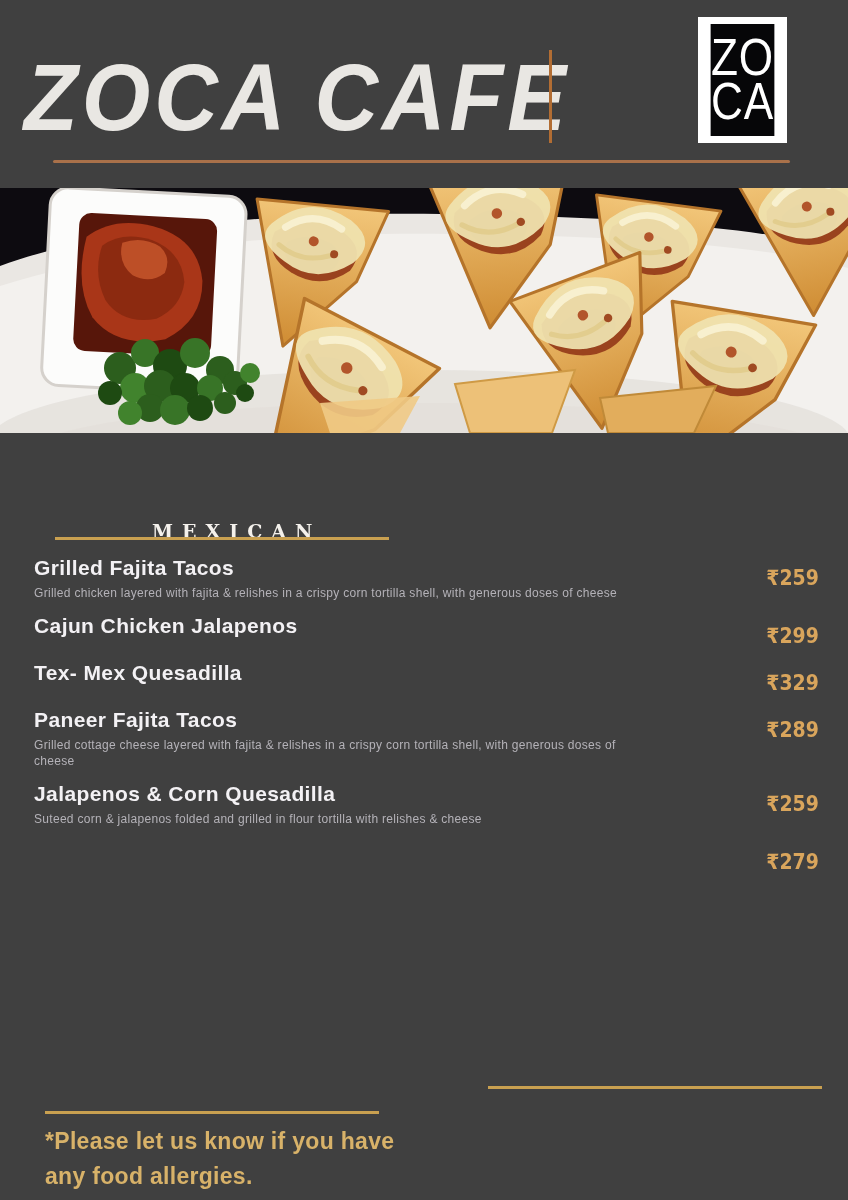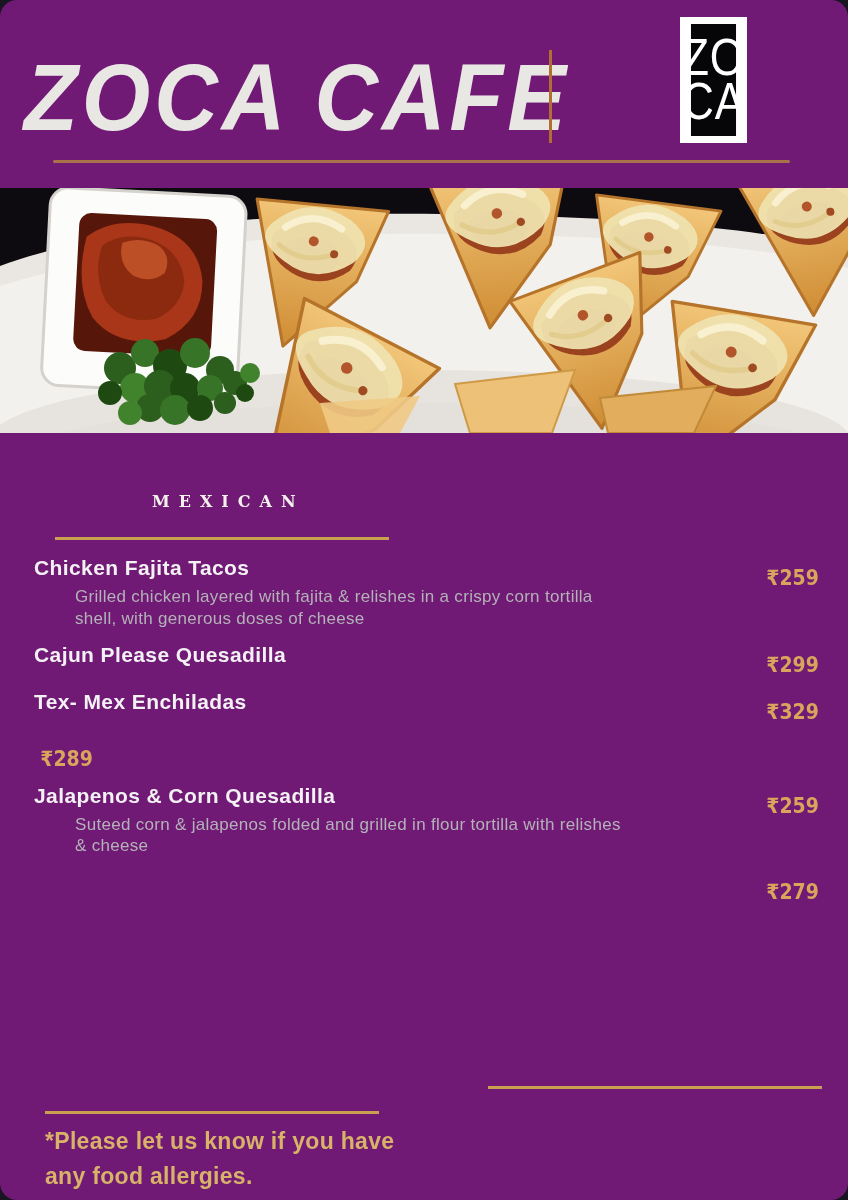--- a/index.html
+++ b/index.html
@@ -1,58 +1,58 @@
 <!DOCTYPE html>
 <html><head>
 <meta charset="utf-8">
 <style>
   html,body{margin:0;padding:0;background:#191622;}
   .canvas{
     position:relative;width:848px;height:1200px;overflow:hidden;
-    background:#701a75;font-family:"Liberation Sans",sans-serif;border-radius:17px;
+    background:#404040;font-family:"Liberation Sans",sans-serif;
   }
   
   .cafe-title{
     position:absolute;left:24px;top:50px;margin:0;
     font-family:"Liberation Sans",sans-serif;
     font-style:italic;font-weight:bold;font-size:88px;line-height:1;
     letter-spacing:4px;color:#e9e7e3;
     transform:scaleY(1.08);transform-origin:left top;white-space:nowrap;
   }
   .vline{position:absolute;left:549px;top:50px;width:3px;height:93px;background:#b26d33;}
   .logo{
-    position:absolute;left:680px;top:17px;width:67px;height:126px;
+    position:absolute;left:698px;top:17px;width:89px;height:126px;
     background:#ffffff;padding:7px;box-sizing:border-box;
   }
   .logo-inner{
     width:100%;height:100%;background:#060608;color:#fff;
     display:flex;flex-direction:column;align-items:center;justify-content:center;
     font-size:52px;line-height:0.84;font-weight:400;
     transform:scaleX(0.85);
   }
   .logo-inner span{display:block;letter-spacing:1px;}
   .header-rule{position:absolute;left:53px;top:160px;width:737px;height:3px;background:#a9714a;border-radius:2px;}
   
   .photo{position:absolute;left:0;top:188px;width:848px;height:245px;}
   
   .section-title{
-    position:absolute;left:152px;top:492px;margin:0;
-    font-family:"DejaVu Serif",serif;font-weight:bold;font-size:16px;
+    position:absolute;left:152px;top:520px;margin:0;
+    font-family:"DejaVu Serif",serif;font-weight:bold;font-size:19px;
     letter-spacing:9px;color:#f4f1ec;
   }
   .section-rule{position:absolute;left:55px;top:537px;width:334px;height:3px;background:#c9a050;}
   .items{position:absolute;left:34px;top:556px;width:788px;}
   .item{display:flex;justify-content:space-between;align-items:flex-start;margin-bottom:13px;}
   .item-text{width:590px;}
   .item-name{
     font-size:21px;font-weight:bold;color:#f3f1f4;
     letter-spacing:0.4px;margin-bottom:6px;
   }
   .item-desc{
-    font-size:17px;color:#b4b2b8;line-height:1.28;letter-spacing:0.3px;margin-left:41px;
+    font-size:12px;color:#b4b2b8;line-height:1.28;letter-spacing:0.3px;
   }
   .item-price{
     font-family:"DejaVu Sans",sans-serif;font-weight:bold;font-size:21px;
     color:#d9a55c;margin-top:10px;white-space:nowrap;
     transform:scaleX(0.9);transform-origin:right center;padding-right:4px;
   }
   
   .right-rule{position:absolute;left:488px;top:1086px;width:334px;height:3px;background:#c9a050;}
   .footer-rule{position:absolute;left:45px;top:1111px;width:334px;height:2.5px;background:#c9a050;}
   .note{
@@ -149,41 +149,45 @@
       </g>
     </svg>
   </div>
 
   <h2 class="section-title">MEXICAN</h2>
   <div class="section-rule"></div>
 
   <div class="items">
   <div class="item">
     <div class="item-text">
-      <div class="item-name">Chicken Fajita Tacos</div>
+      <div class="item-name">Grilled Fajita Tacos</div>
       <div class="item-desc">Grilled chicken layered with fajita &amp; relishes in a crispy corn tortilla shell, with generous doses of cheese</div>
     </div>
     <div class="item-price">₹259</div>
   </div>
 
   <div class="item">
     <div class="item-text">
-      <div class="item-name">Cajun Please Quesadilla</div>
+      <div class="item-name">Cajun Chicken Jalapenos</div>
     </div>
     <div class="item-price">₹299</div>
   </div>
 
   <div class="item">
     <div class="item-text">
-      <div class="item-name">Tex- Mex Enchiladas</div>
+      <div class="item-name">Tex- Mex Quesadilla</div>
     </div>
     <div class="item-price">₹329</div>
   </div>
 
   <div class="item">
+    <div class="item-text">
+      <div class="item-name">Paneer Fajita Tacos</div>
+      <div class="item-desc">Grilled cottage cheese layered with fajita &amp; relishes in a crispy corn tortilla shell, with generous doses of cheese</div>
+    </div>
     <div class="item-price">₹289</div>
   </div>
 
   <div class="item">
     <div class="item-text">
       <div class="item-name">Jalapenos &amp; Corn Quesadilla</div>
       <div class="item-desc">Suteed corn &amp; jalapenos folded and grilled in flour tortilla with relishes &amp; cheese</div>
     </div>
     <div class="item-price">₹259</div>
   </div>

